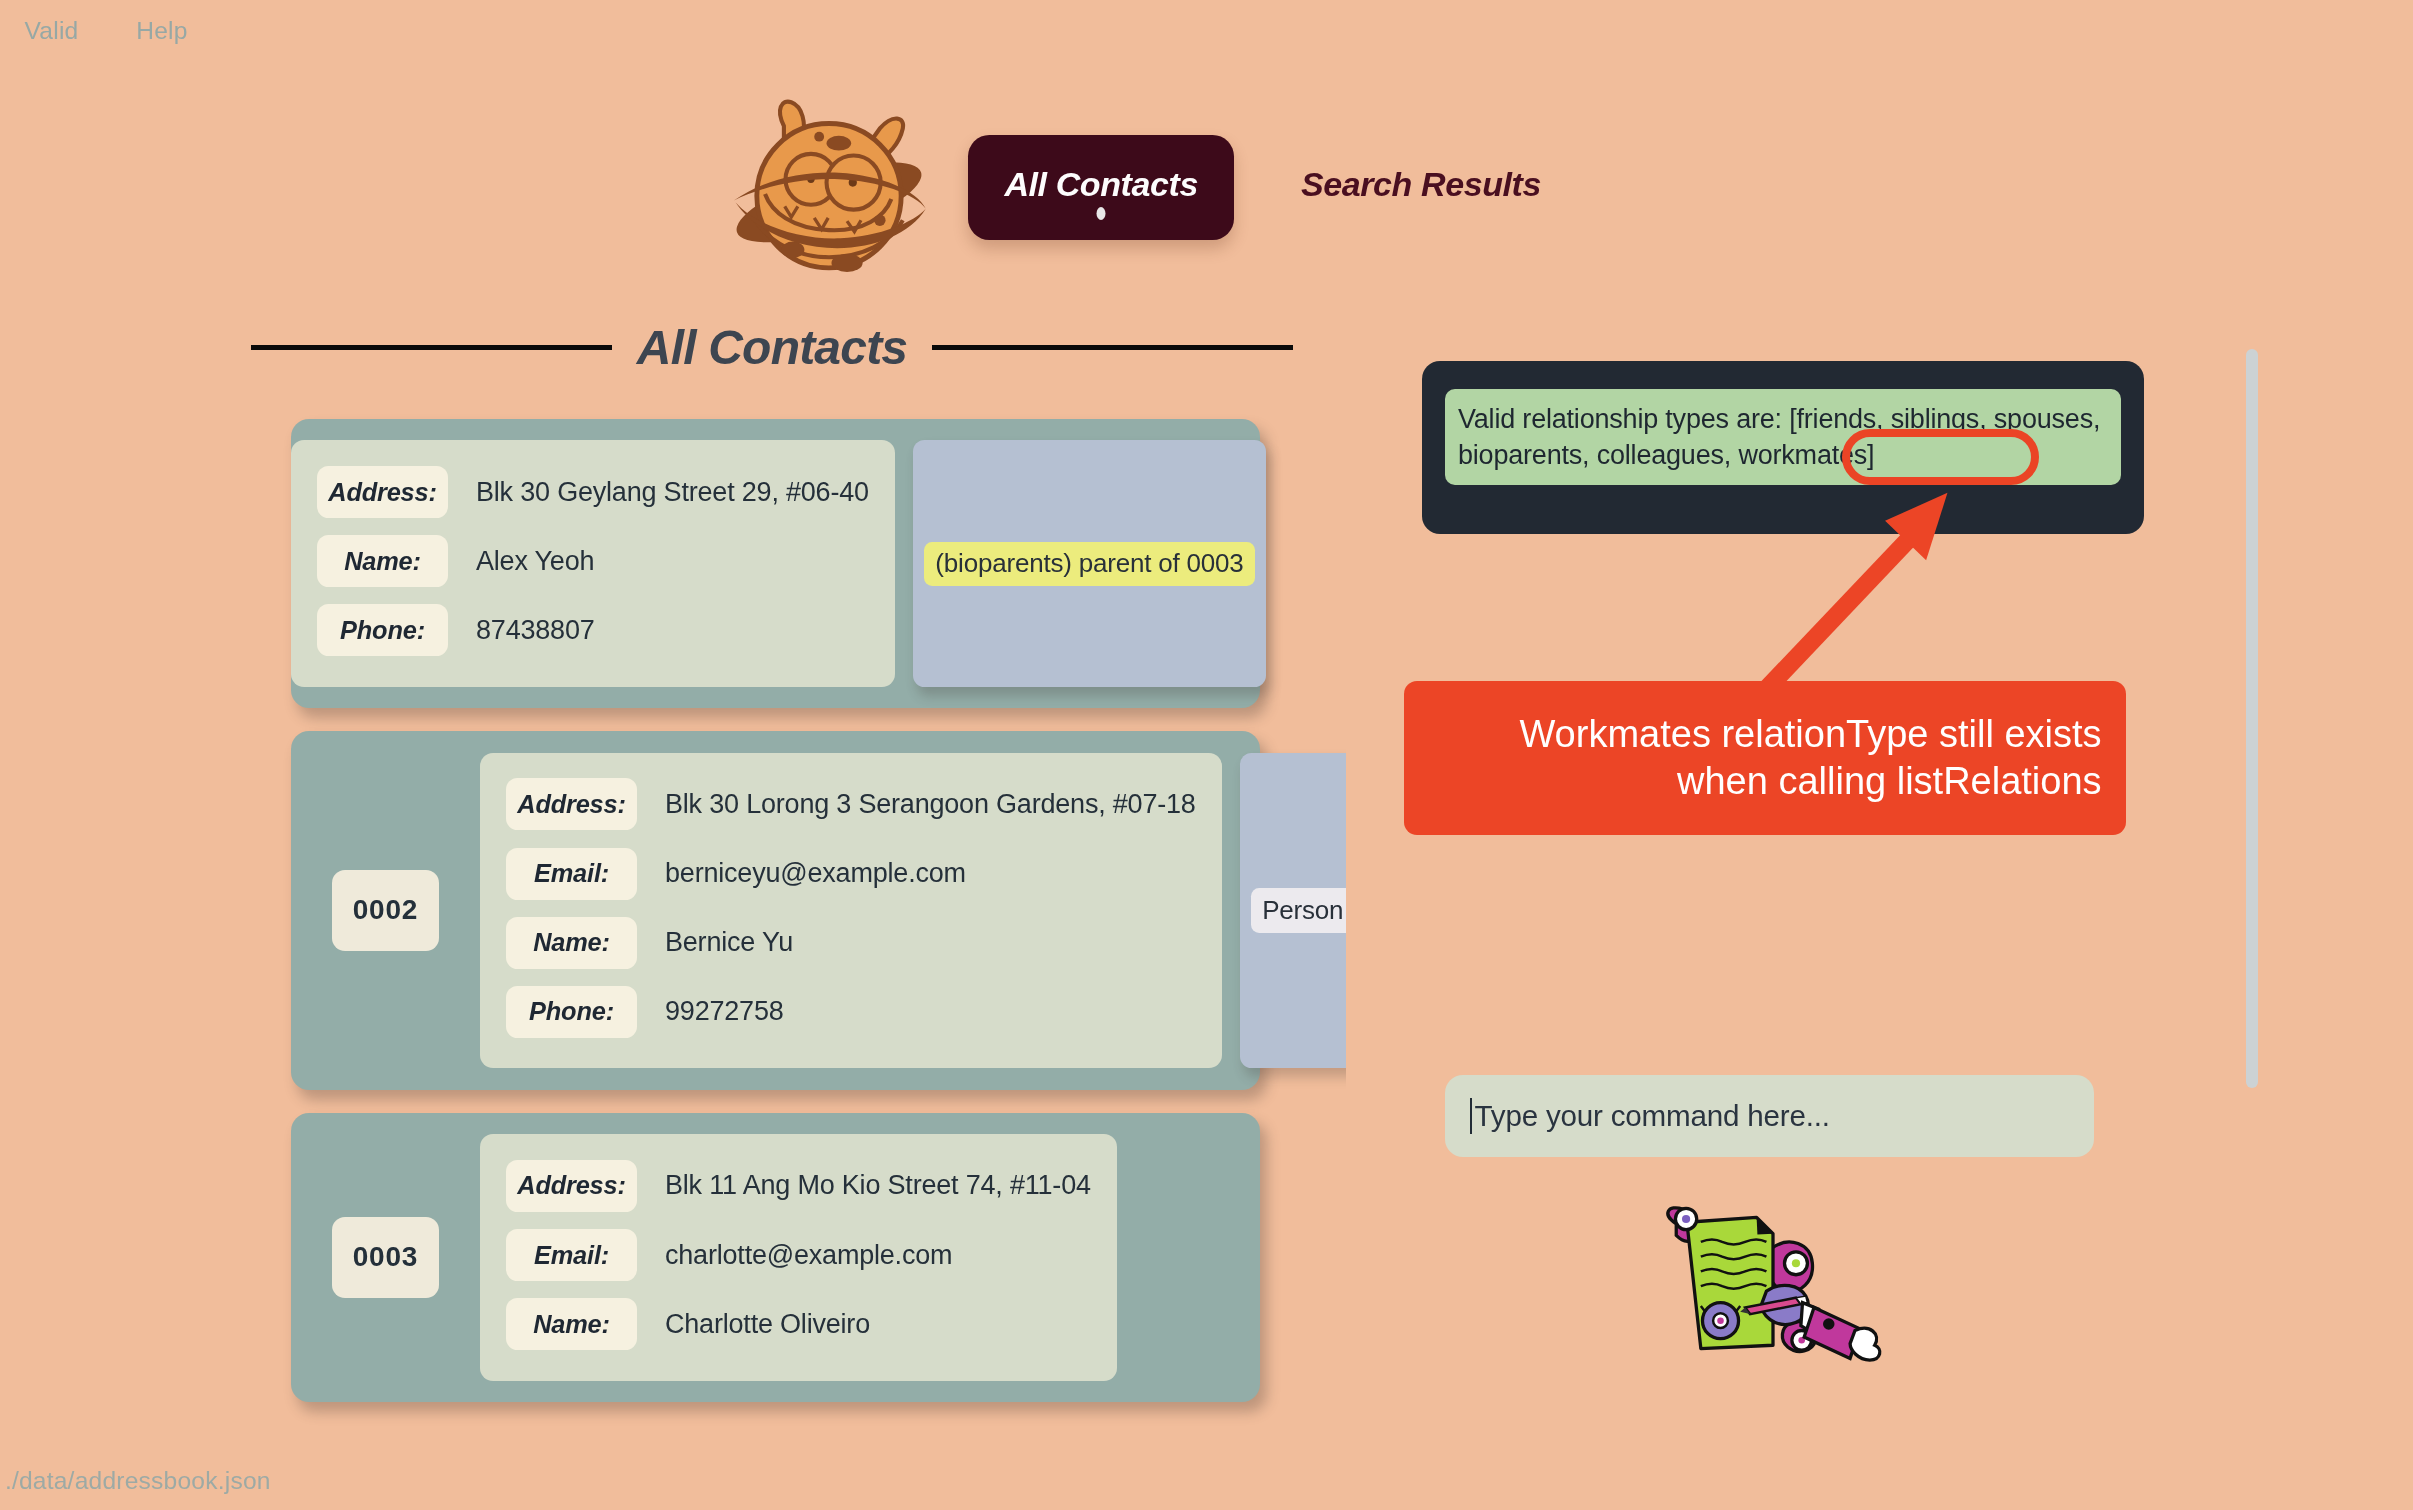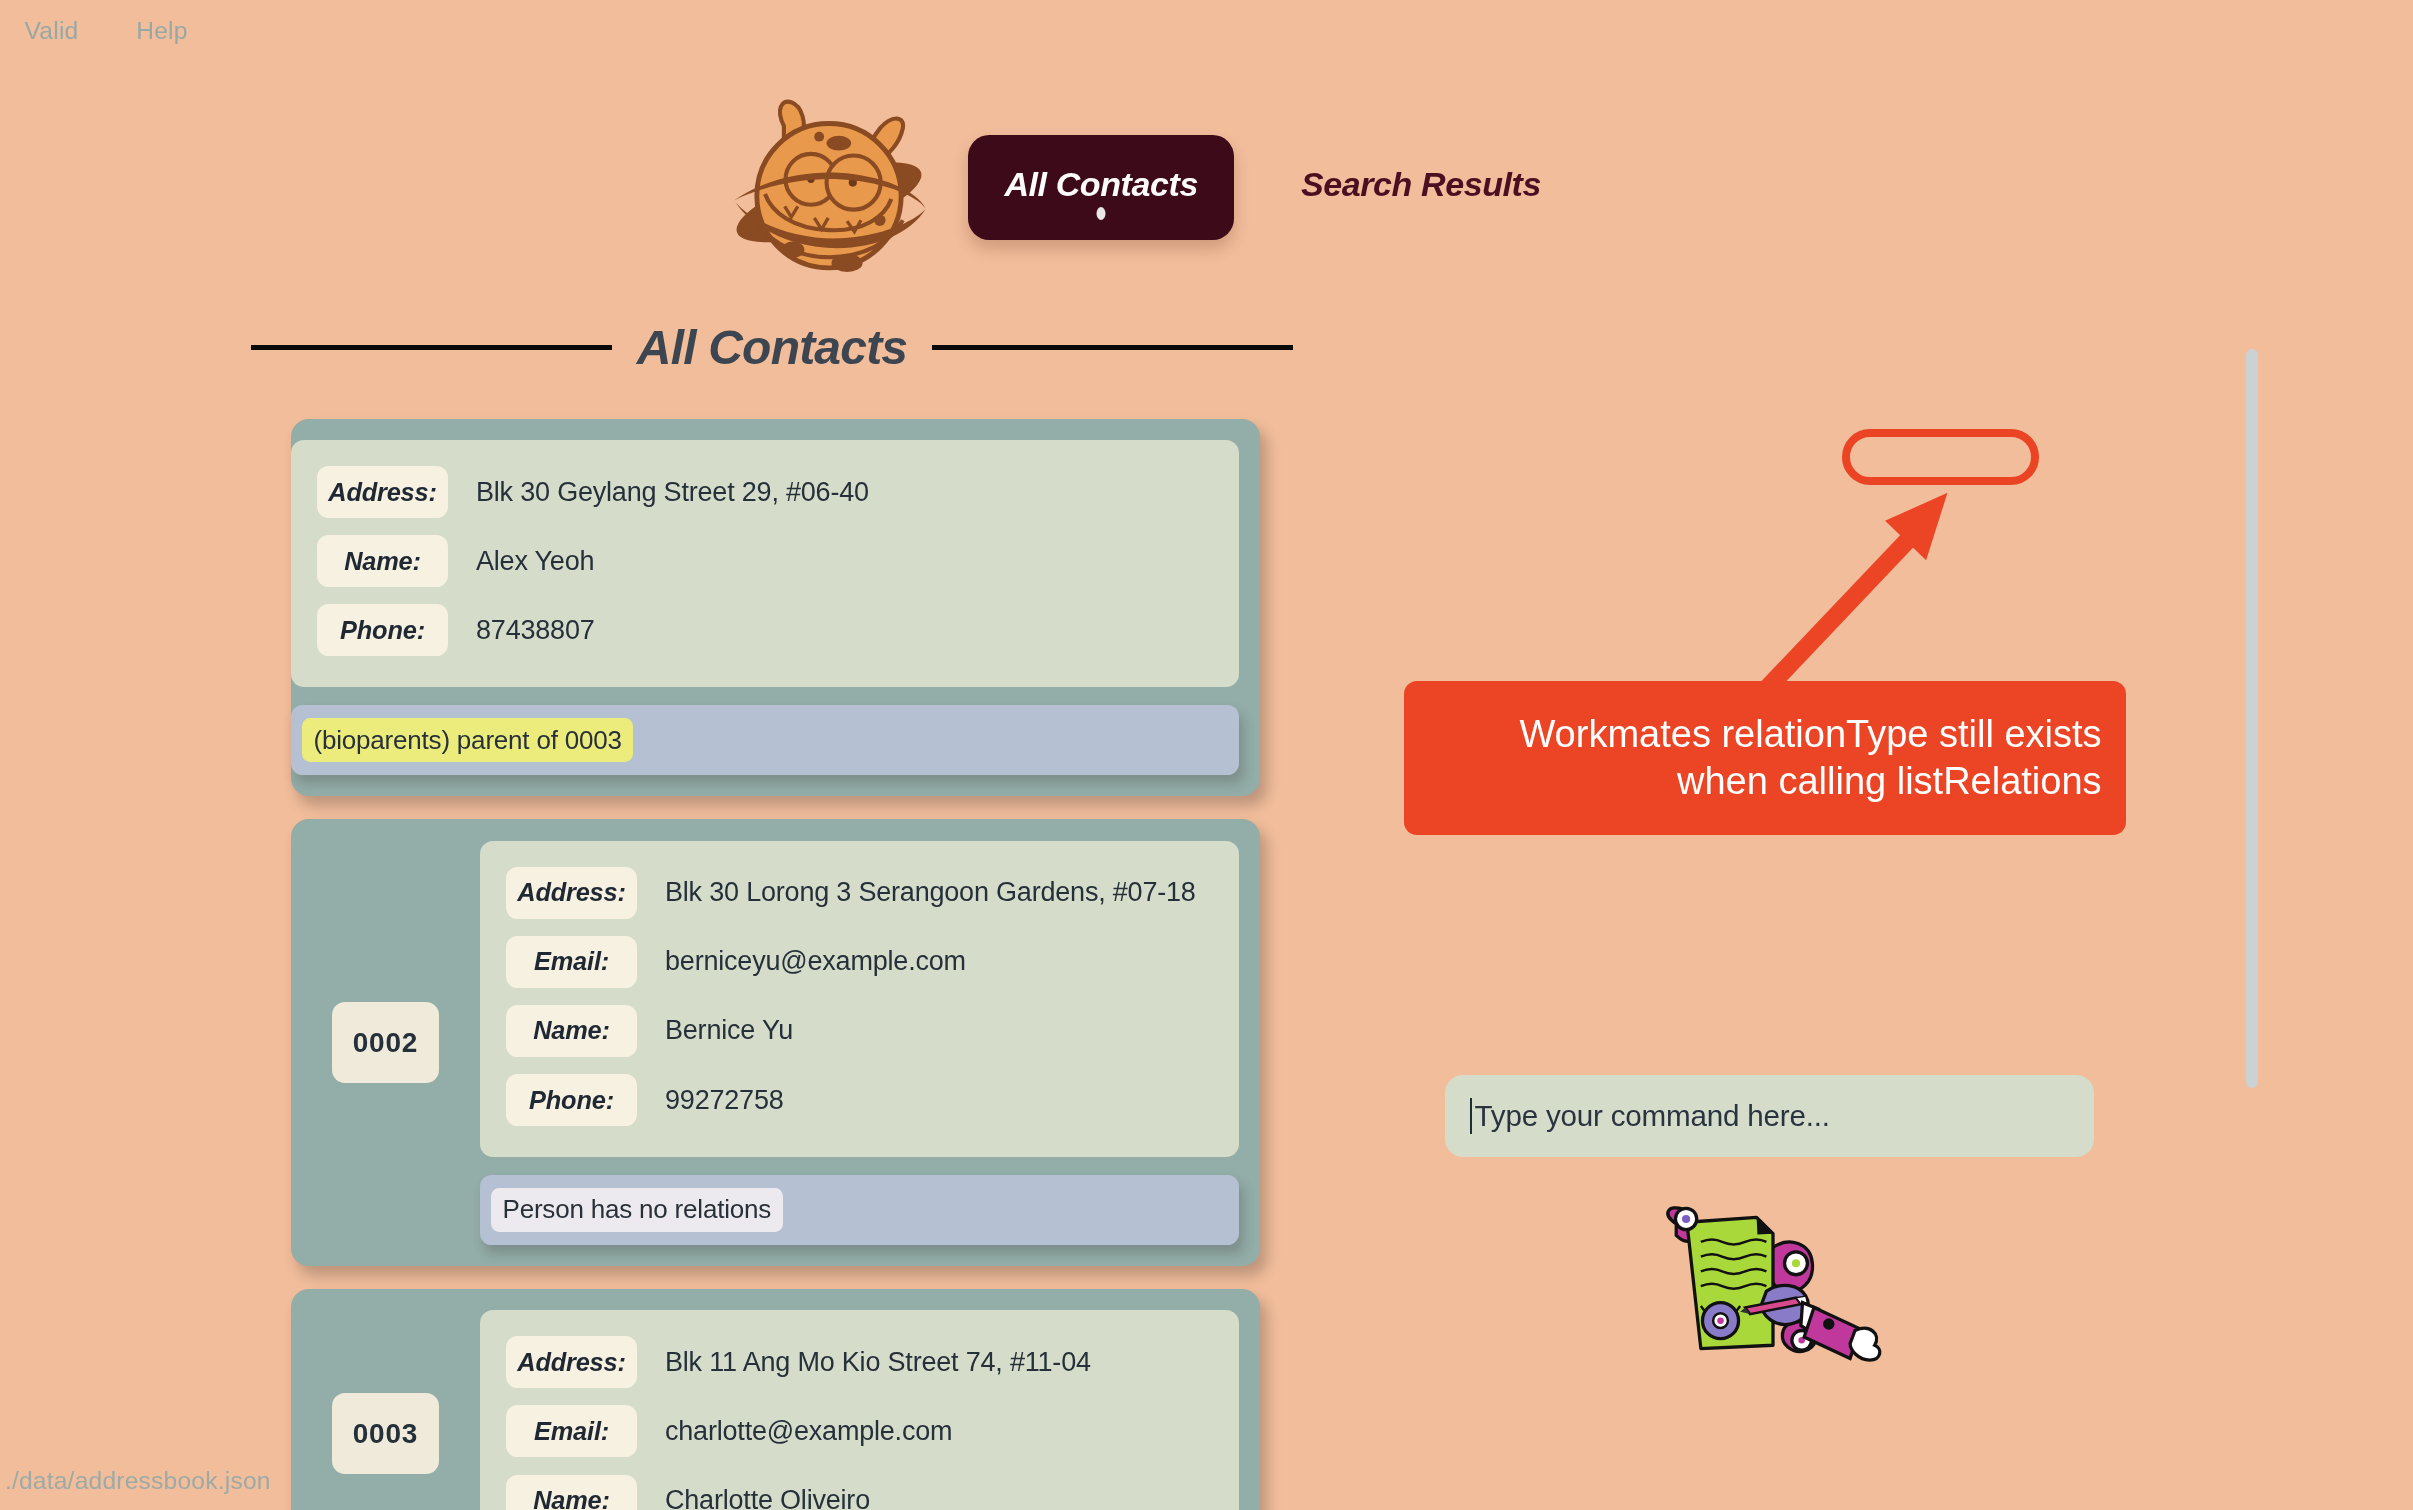--- a/index.html
+++ b/index.html
@@ -74,21 +74,21 @@
     box-shadow: 6.6px 9.9px 13px rgba(60,50,45,.28);
   }
   .card-id-col {
     width: 189px; flex: none; display: flex; align-items: center; justify-content: center;
   }
   .card-id {
     background: #efeada; color: #24303a; border-radius: 13px;
     font-size: 28px; font-weight: bold; letter-spacing: 0.8px;
     padding: 24.6px 0; width: 107px; text-align: center;
   }
-  .card-body { flex: 1 1 auto; display: flex; flex-direction: column; gap: 18px; }
+  .card-body { flex: 1 1 auto; display: flex; flex-direction: row; gap: 18px; }
   .card-fields {
     background: #d6dcca; border-radius: 13px; padding: 21.3px 26px 26px 26px;
     display: flex; flex-direction: column; gap: 8.2px;
   }
   .field-row { display: flex; align-items: center; gap: 0; min-height: 61px; }
   .field-label {
     background: #f6f1e0; border-radius: 11.5px; color: #1f2833;
     font-size: 25.4px; font-weight: bold; font-style: italic;
     padding: 11.5px 0; width: 131px; text-align: center; flex: none;
     letter-spacing: -0.2px;
@@ -285,20 +285,23 @@
           </div>
         </div>
       </div>
     </div>
 
   </div>
 </div>
 
 <div id="right-pane">
 
+  <div id="result-box">
+    <div id="result-text">Valid relationship types are: [friends, siblings, spouses, bioparents, colleagues, workmates]</div>
+  </div>
 
   <div id="result-circle"></div>
 
   <svg id="annotation-arrow" viewBox="0 0 320 330">
     <line x1="20" y1="312" x2="248" y2="72" stroke="#ec4526" stroke-width="22" stroke-linecap="butt"></line>
     <polygon points="272,40 196,74 246,122" fill="#ec4526"></polygon>
   </svg>
 
   <div id="annotation-box">
     <span>Workmates relationType still exists when calling listRelations</span>

